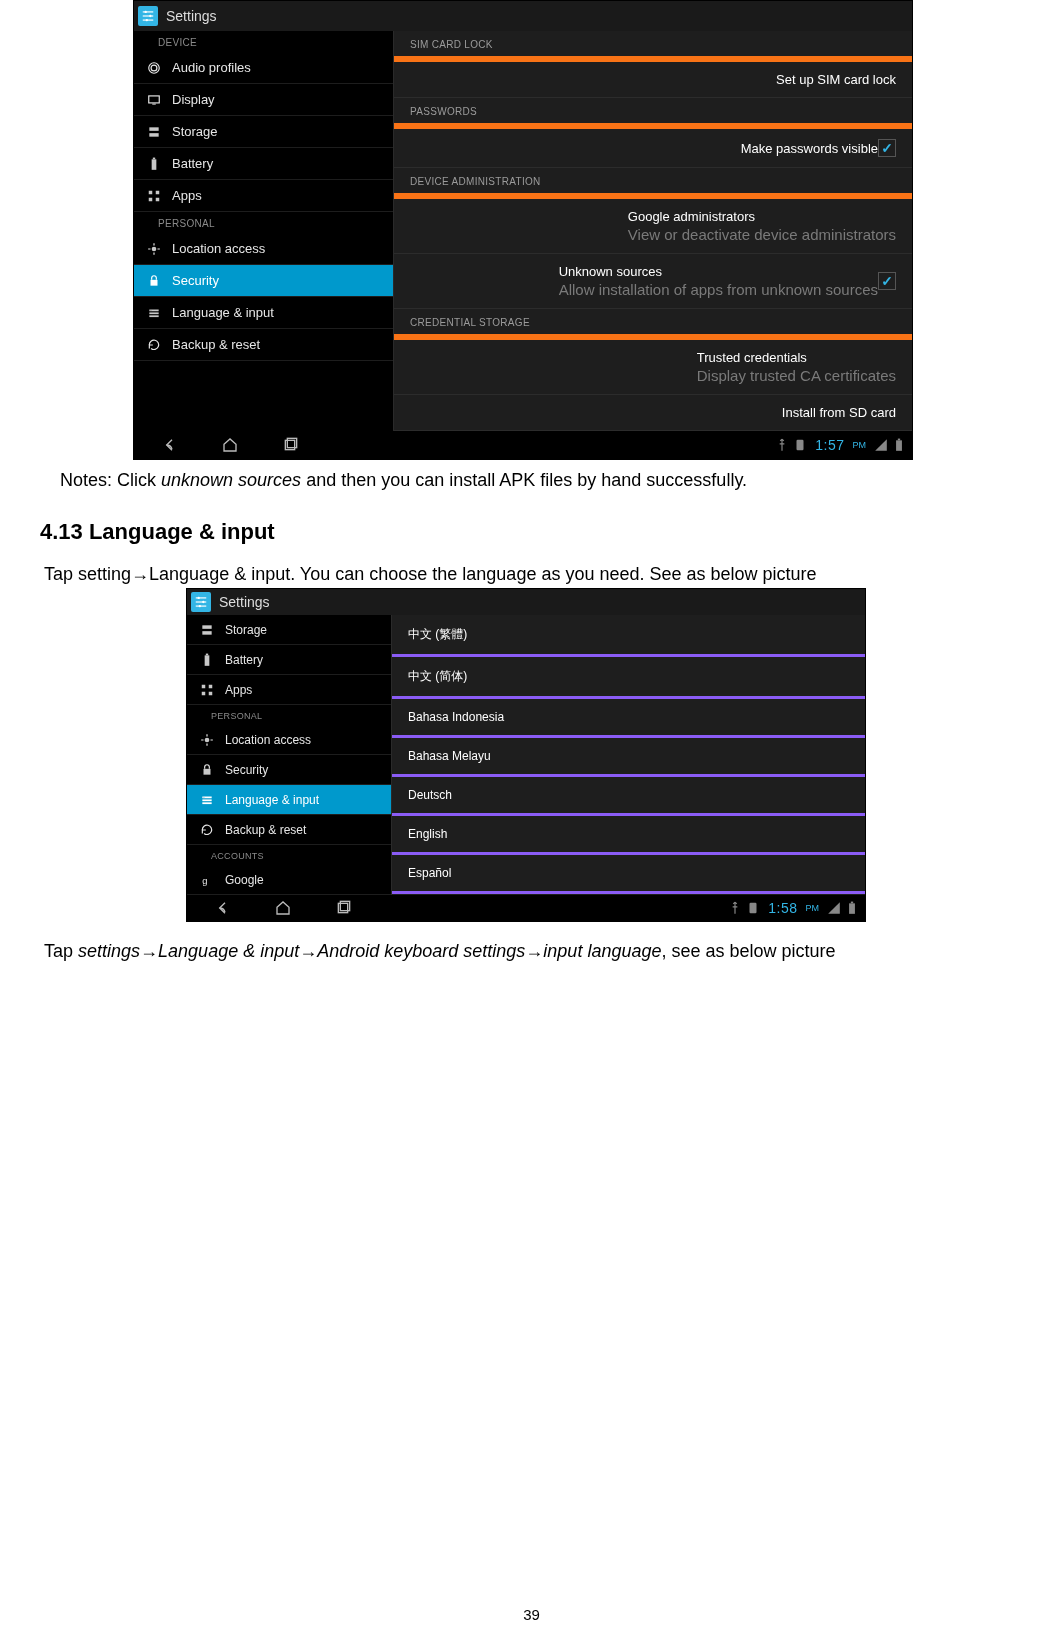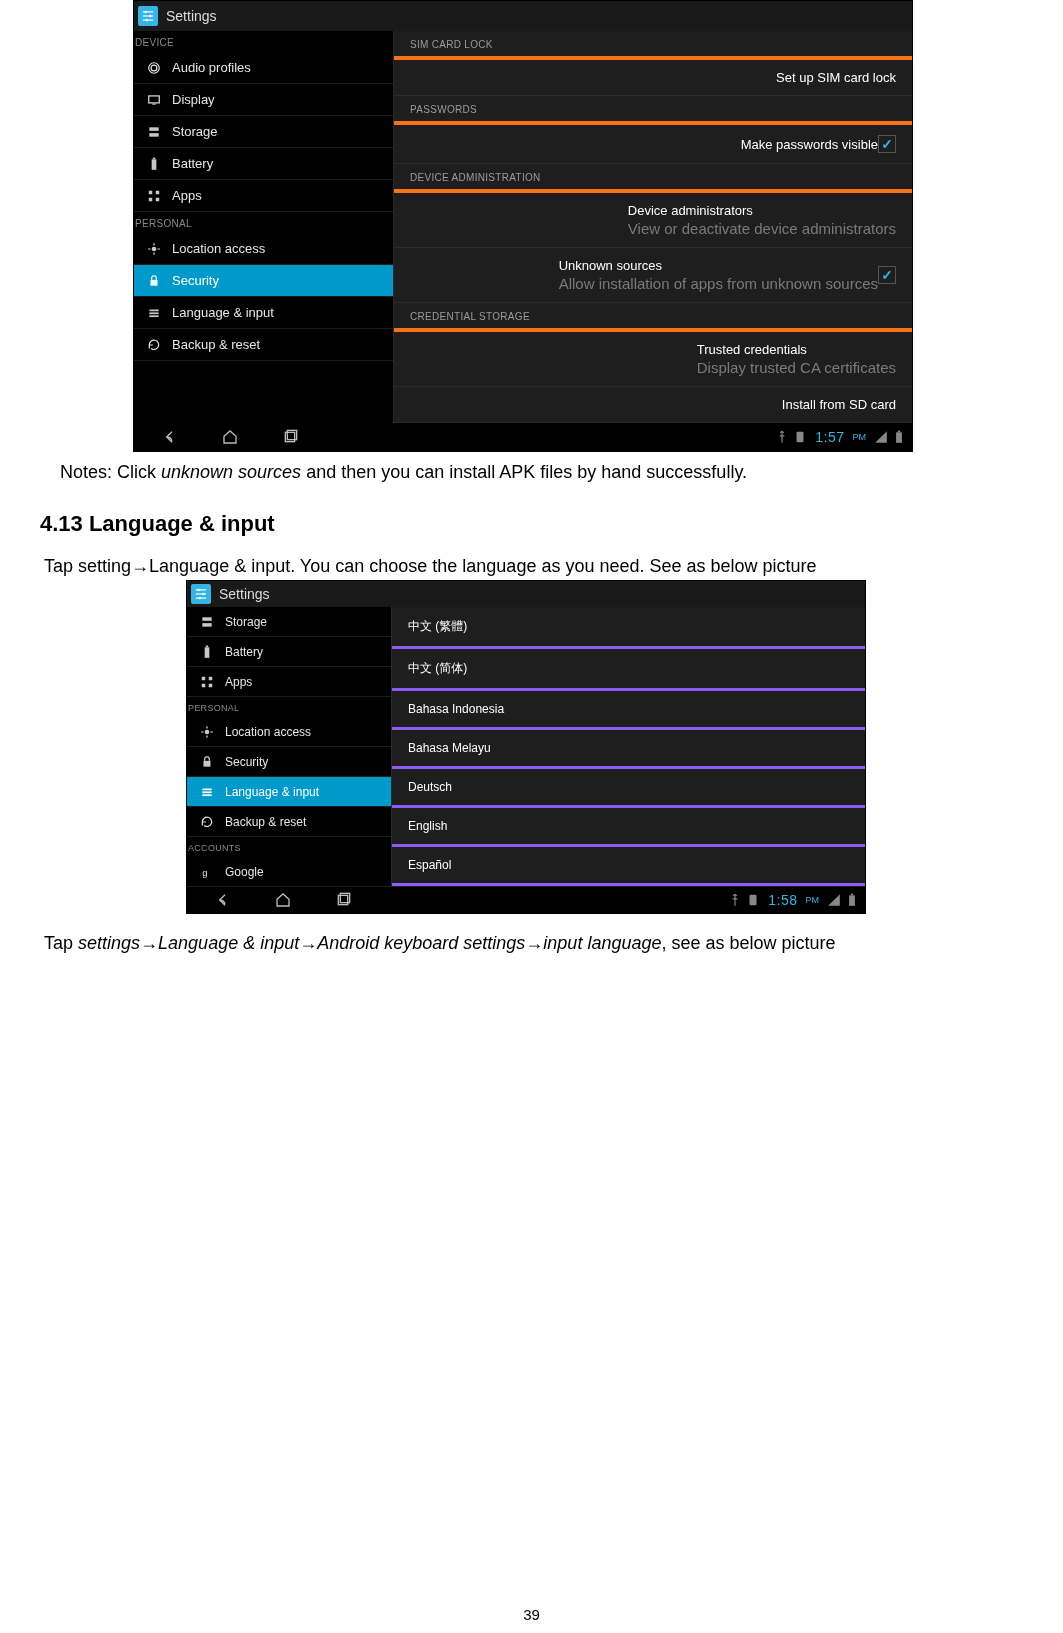--- a/index.html
+++ b/index.html
@@ -37,21 +37,21 @@
     background: #33b5e5;
     border-radius: 2px;
   }
   .icon-settings svg { width: 14px; height: 14px; fill: #fff; }
   .title-text { color: #ddd; font-size: 14px; }
   .cols { display: flex; }
   .leftcol { width: 260px; background: #000; border-right: 1px solid #2a2a2a; }
   .section-hdr {
     color: #8a8a8a;
     font-size: 10px;
-    padding: 6px 8px 4px 1px;
+    padding: 6px 8px 4px 24px;
     letter-spacing: 0.3px;
   }
   .nav-item {
     display: flex;
     align-items: center;
     height: 32px;
     padding-left: 12px;
     gap: 10px;
     border-bottom: 1px solid #1d1d1d;
     color: #e6e6e6;
@@ -61,21 +61,21 @@
   .nav-item.selected { background: #0099cc; color: #fff; }
   .nav-icon { width: 16px; height: 16px; display:inline-flex; align-items:center; justify-content:center; }
   .nav-icon svg { width: 14px; height: 14px; fill: #c8c8c8; }
   .nav-item.selected .nav-icon svg { fill: #fff; }
 
   .rightcol { flex: 1; background: #1e1e1e; }
   .sub-hdr {
     color: #9b9b9b;
     font-size: 10px;
     padding: 8px 16px 6px 16px;
-    border-bottom: 4px solid #f97316;
+    border-bottom: 6px solid #f97316;
     letter-spacing: 0.3px;
   }
   .row {
     padding: 10px 16px 10px 40px;
     border-bottom: 1px solid #2c2c2c;
     display: flex;
     align-items: center;
     justify-content: flex-end;
   }
   .row .txt { display: flex; flex-direction: column; }
@@ -282,21 +282,21 @@
           <div class="sub-hdr">PASSWORDS</div>
           <div class="row">
             <div class="txt">
               <div class="main">Make passwords visible</div>
             </div>
             <div class="chk on"></div>
           </div>
           <div class="sub-hdr">DEVICE ADMINISTRATION</div>
           <div class="row">
             <div class="txt">
-              <div class="main">Device administrators</div>
+              <div class="main">Google administrators</div>
               <div class="sub">View or deactivate device administrators</div>
             </div>
           </div>
           <div class="row">
             <div class="txt">
               <div class="main">Unknown sources</div>
               <div class="sub">Allow installation of apps from unknown sources</div>
             </div>
             <div class="chk on"></div>
           </div>

